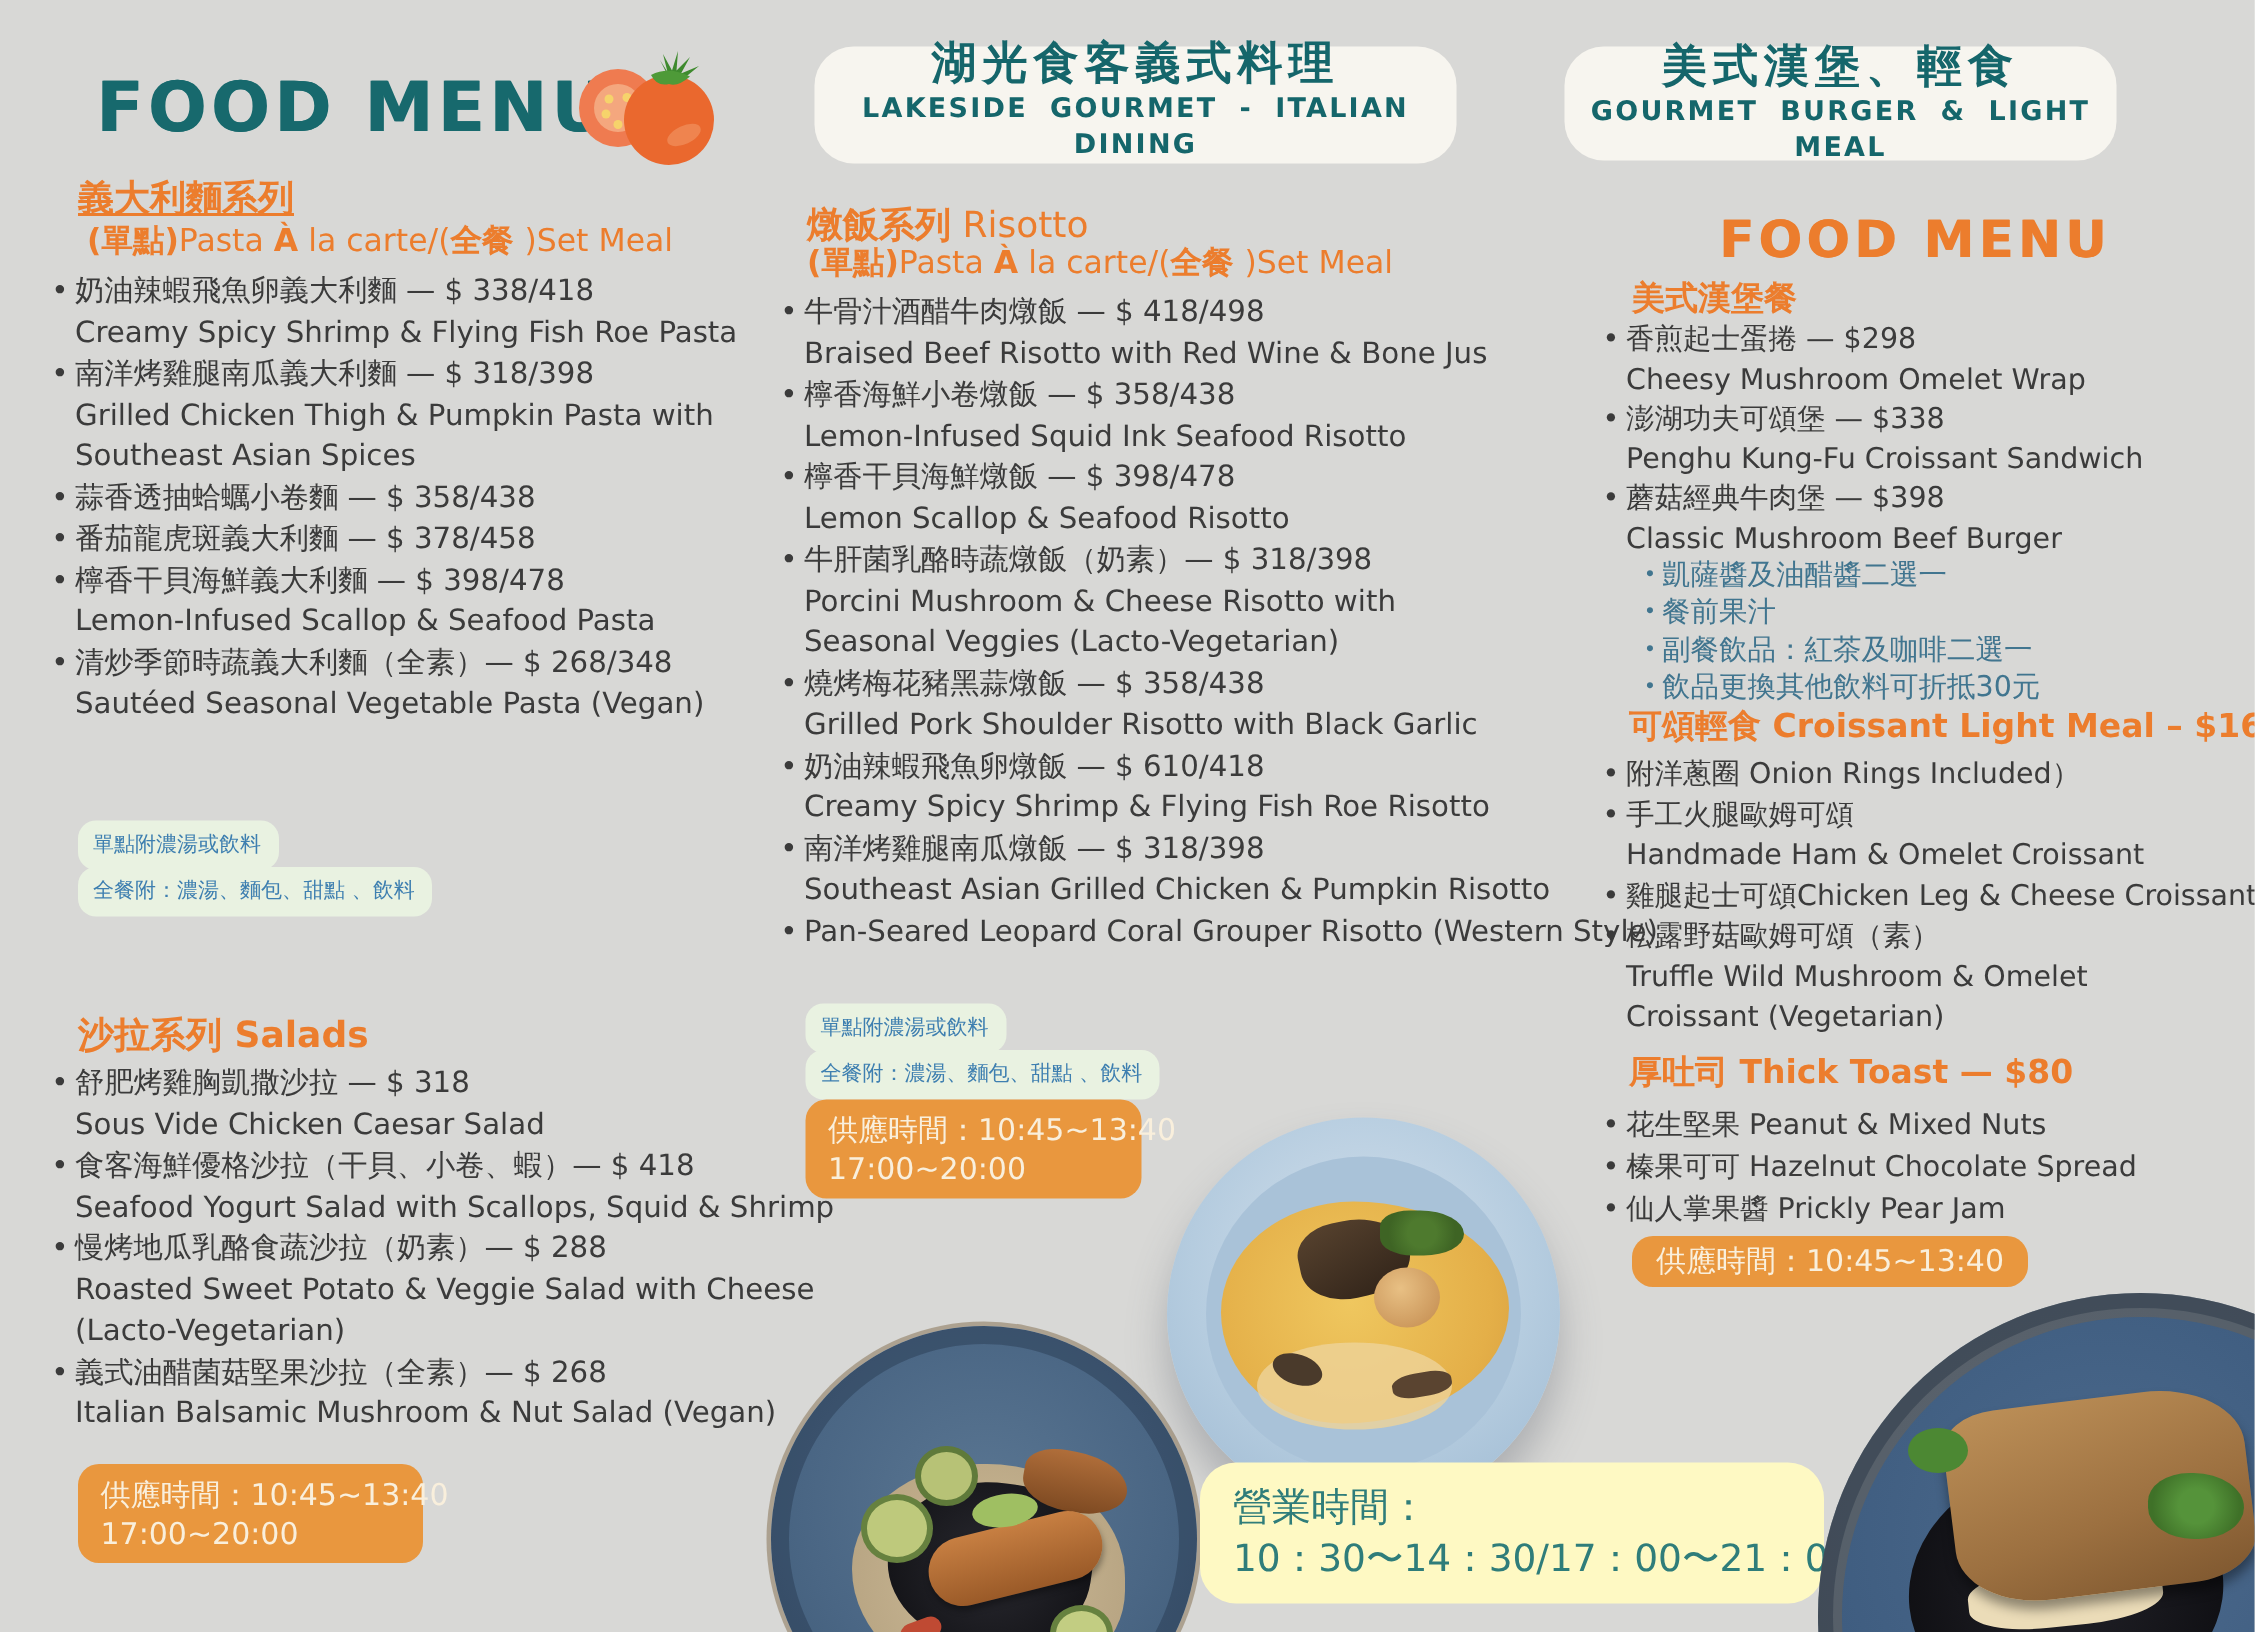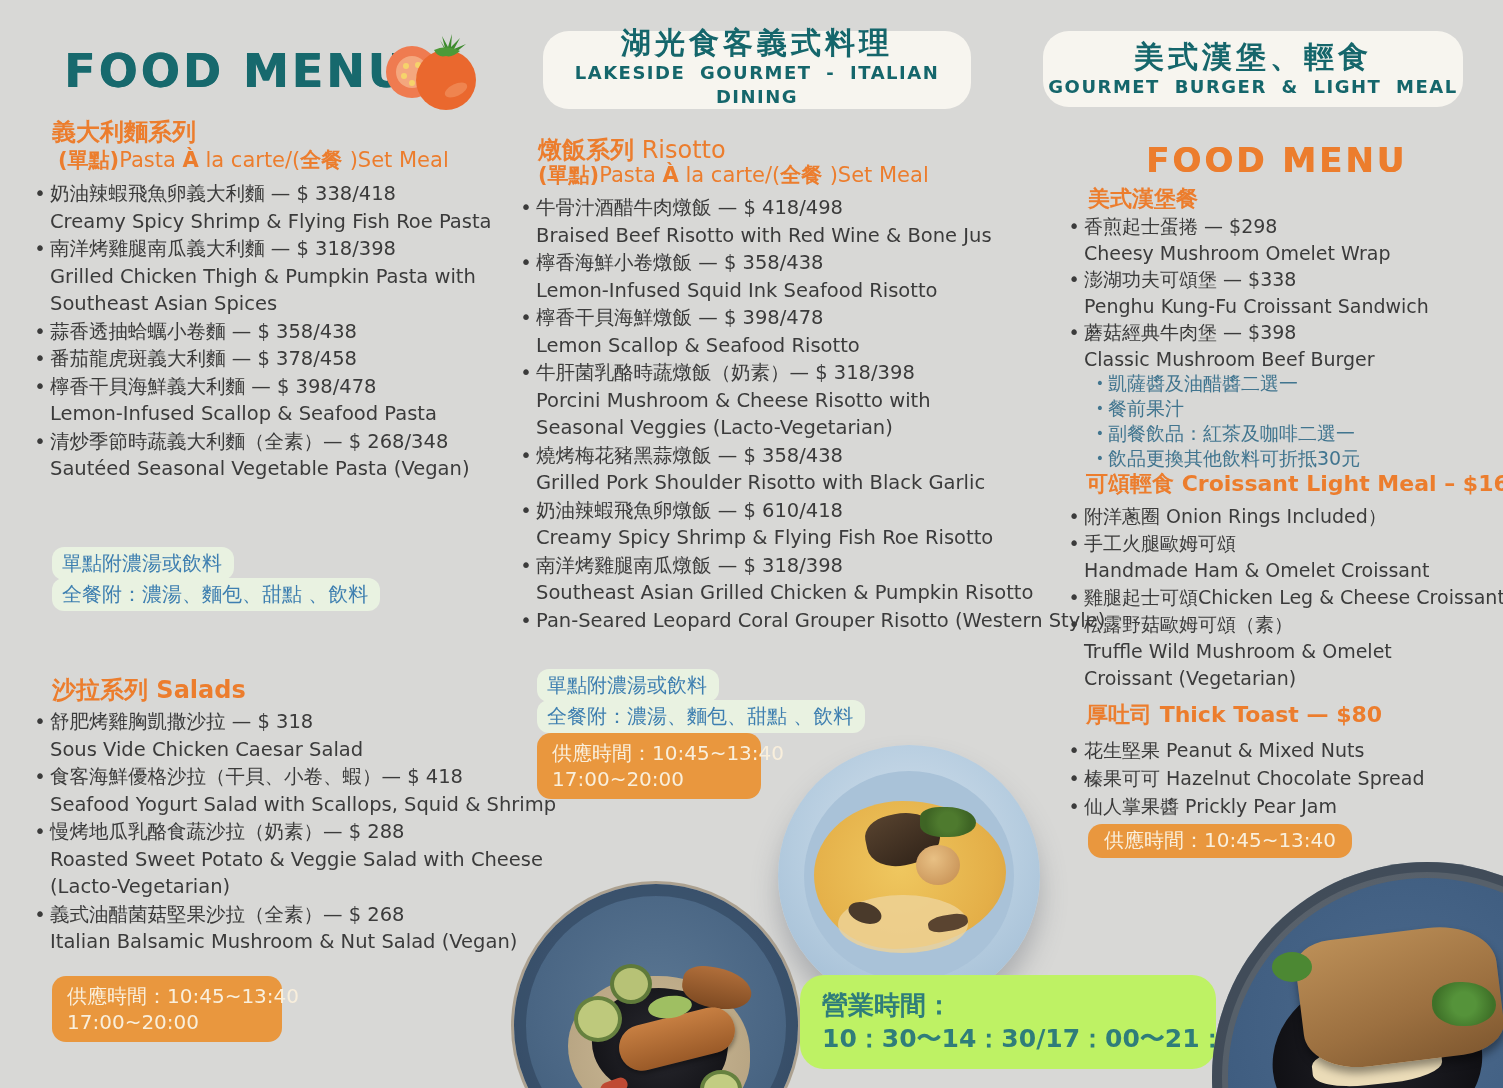--- a/index.html
+++ b/index.html
@@ -31,42 +31,42 @@
   .std .menu-item{font-size:19.5px; line-height:27.5px;}
   .std-r .menu-item{font-size:19px; line-height:26.5px;}
   .croi .menu-item{font-size:19px; line-height:27px;}
   .toast-l .menu-item{font-size:19px; line-height:28px;}
   
   .blue-notes .menu-item{font-size:19px; line-height:25px; color:#41758F;}
   .blue-notes .bullet{width:16px; color:#41758F; font-size:14px; line-height:25px;}
   
   .note .note-pill{
     display:table; background:#E9F2E1; color:#3E7FB0;
-    font-size:20px; line-height:24px; padding:4px 12px 5px 10px;
+    font-size:14px; line-height:24px; padding:4px 12px 5px 10px;
     border-radius:12px; white-space:nowrap;
   }
   .note .note-pill + .note-pill{margin-top:-2px;}
   
   .badge{
     background:#E9973E; color:#F9EFDC; border-radius:14px;
     padding:7px 15px; font-size:20px; line-height:26px; white-space:nowrap;
   }
   .badge .second{padding-right:2px;}
   
   .pill-header{
     background:#F7F5EF; border-radius:26px; text-align:center;
     display:flex; flex-direction:column; justify-content:center;
     color:#15666B;
   }
   .pill-header .zh{font-size:30px; font-weight:700; letter-spacing:4px; line-height:36px;}
   .pill-header .en{font-size:18px; font-weight:700; letter-spacing:1.5px; word-spacing:7px; line-height:24px;}
   
   .hours-box{
-    background:#bef264; border-radius:24px; color:#2F7D7A;
-    padding:13px 22px; white-space:nowrap;font-weight:bold;
+    background:#fef9c3; border-radius:24px; color:#2F7D7A;
+    padding:13px 22px; white-space:nowrap;
   }
   .hours-box .h1{font-size:26px; line-height:34px;}
   .hours-box .h2{font-size:25px; line-height:34px;}
   
   .photo{position:absolute; border-radius:50%;}
   .photo *{position:absolute;}
   
   .risotto-photo{
     left:778px; top:745px; width:262px; height:262px;
     background:radial-gradient(circle at 50% 38%, #D3E0EC 0%, #B5CCDF 55%, #9CB8D1 100%);
@@ -123,21 +123,21 @@
       <circle cx="36" cy="37" r="3" fill="#F6D36B"></circle>
     <circle cx="22" cy="48" r="3" fill="#F6D36B"></circle>
       <circle cx="37" cy="50" r="3" fill="#F6D36B"></circle>
     <circle cx="30" cy="55" r="3" fill="#F6D36B"></circle>
     <circle cx="64" cy="52" r="30" fill="#EA682E"></circle>
     <ellipse cx="74" cy="62" rx="12" ry="6" fill="#F29A6B" opacity="0.55" transform="rotate(-25 74 62)"></ellipse>
     <path d="M64 24 L58 12 L63 20 L60 8 L66 19 L70 6 L69 19 L78 10 L72 21 L84 16 L73 25 Z" fill="#3E8A2E"></path>
     <path d="M52 22 Q64 16 78 23 Q70 30 64 28 Q56 30 52 22 Z" fill="#4E9A38"></path>
   </svg>
 
-  <div class="abs sec-title" style="left:52px; top:116px;">義大利麵系列</div>
+  <div class="abs sec-title" style="left:52px; top:116px;text-decoration:underline;">義大利麵系列</div>
 
   <div class="abs sec-sub" style="left:58px; top:146px;"><span class="b">(單點)</span><span>Pasta </span><span class="b">À</span><span> la carte/(</span><span class="b">全餐 </span><span>)Set Meal</span></div>
 
   <div class="abs items std" style="left:30px; top:180px;">
 
       <div class="menu-item">
         <span class="bullet">•</span>
         <div class="lines">
           <div>奶油辣蝦飛魚卵義大利麵 — $ 338/418</div>
           <div>Creamy Spicy Shrimp &amp; Flying Fish Roe Pasta</div>
@@ -339,21 +339,21 @@
       <div class="squid"></div>
     <div class="pepper"></div>
       <div class="garnish"></div>
   </div>
 
   <div class="abs hours-box" style="left:800px; top:975px; width:372px;">
     <div class="h1">營業時間：</div>
     <div class="h2">10：30〜14：30/17：00〜21：00</div>
   </div>
 
-  <div class="abs pill-header" style="left:1043px; top:31px; width:420px; height:76px;">
+  <div class="abs pill-header" style="left:1043px; top:31px; width:368px; height:76px;">
     <div class="zh">美式漢堡、輕食</div>
     <div class="en">GOURMET BURGER &amp; LIGHT MEAL</div>
   </div>
 
   <div class="abs display-title orange" style="left:1146px; top:140px;">FOOD MENU</div>
 
   <div class="abs sec-title small" style="left:1088px; top:184px;">美式漢堡餐</div>
 
   <div class="abs items std-r" style="left:1064px; top:213px;">
 

